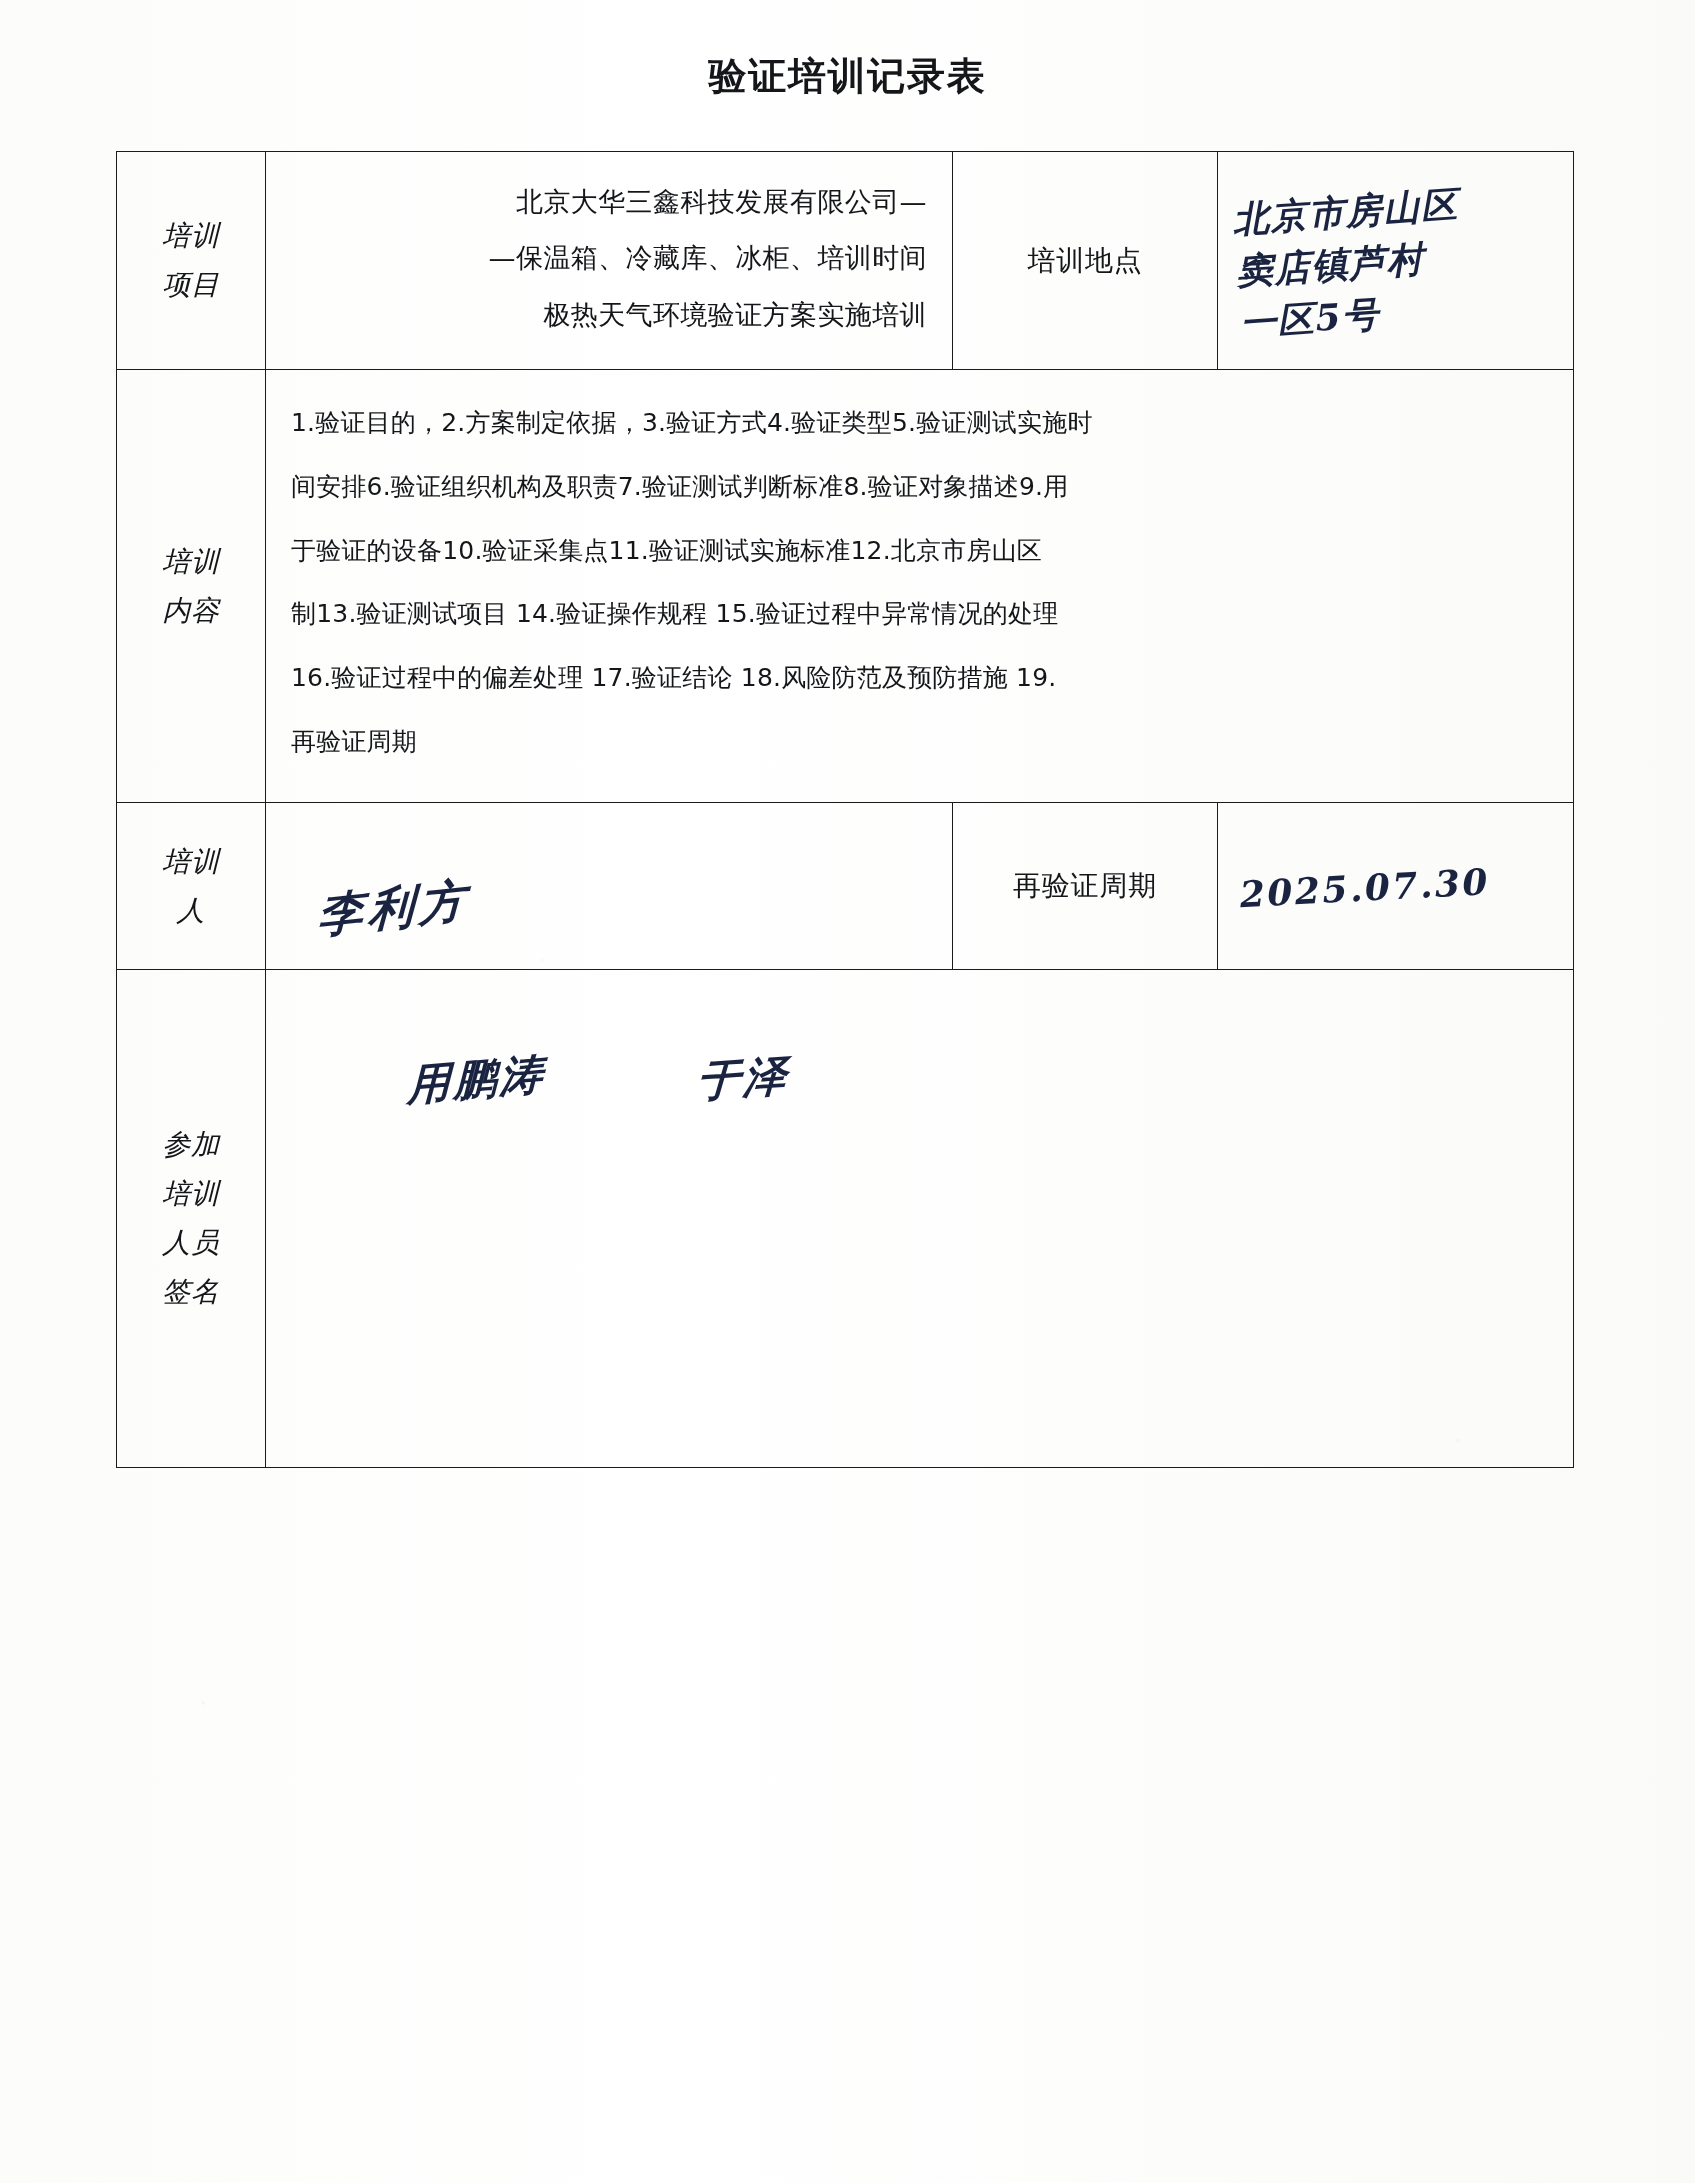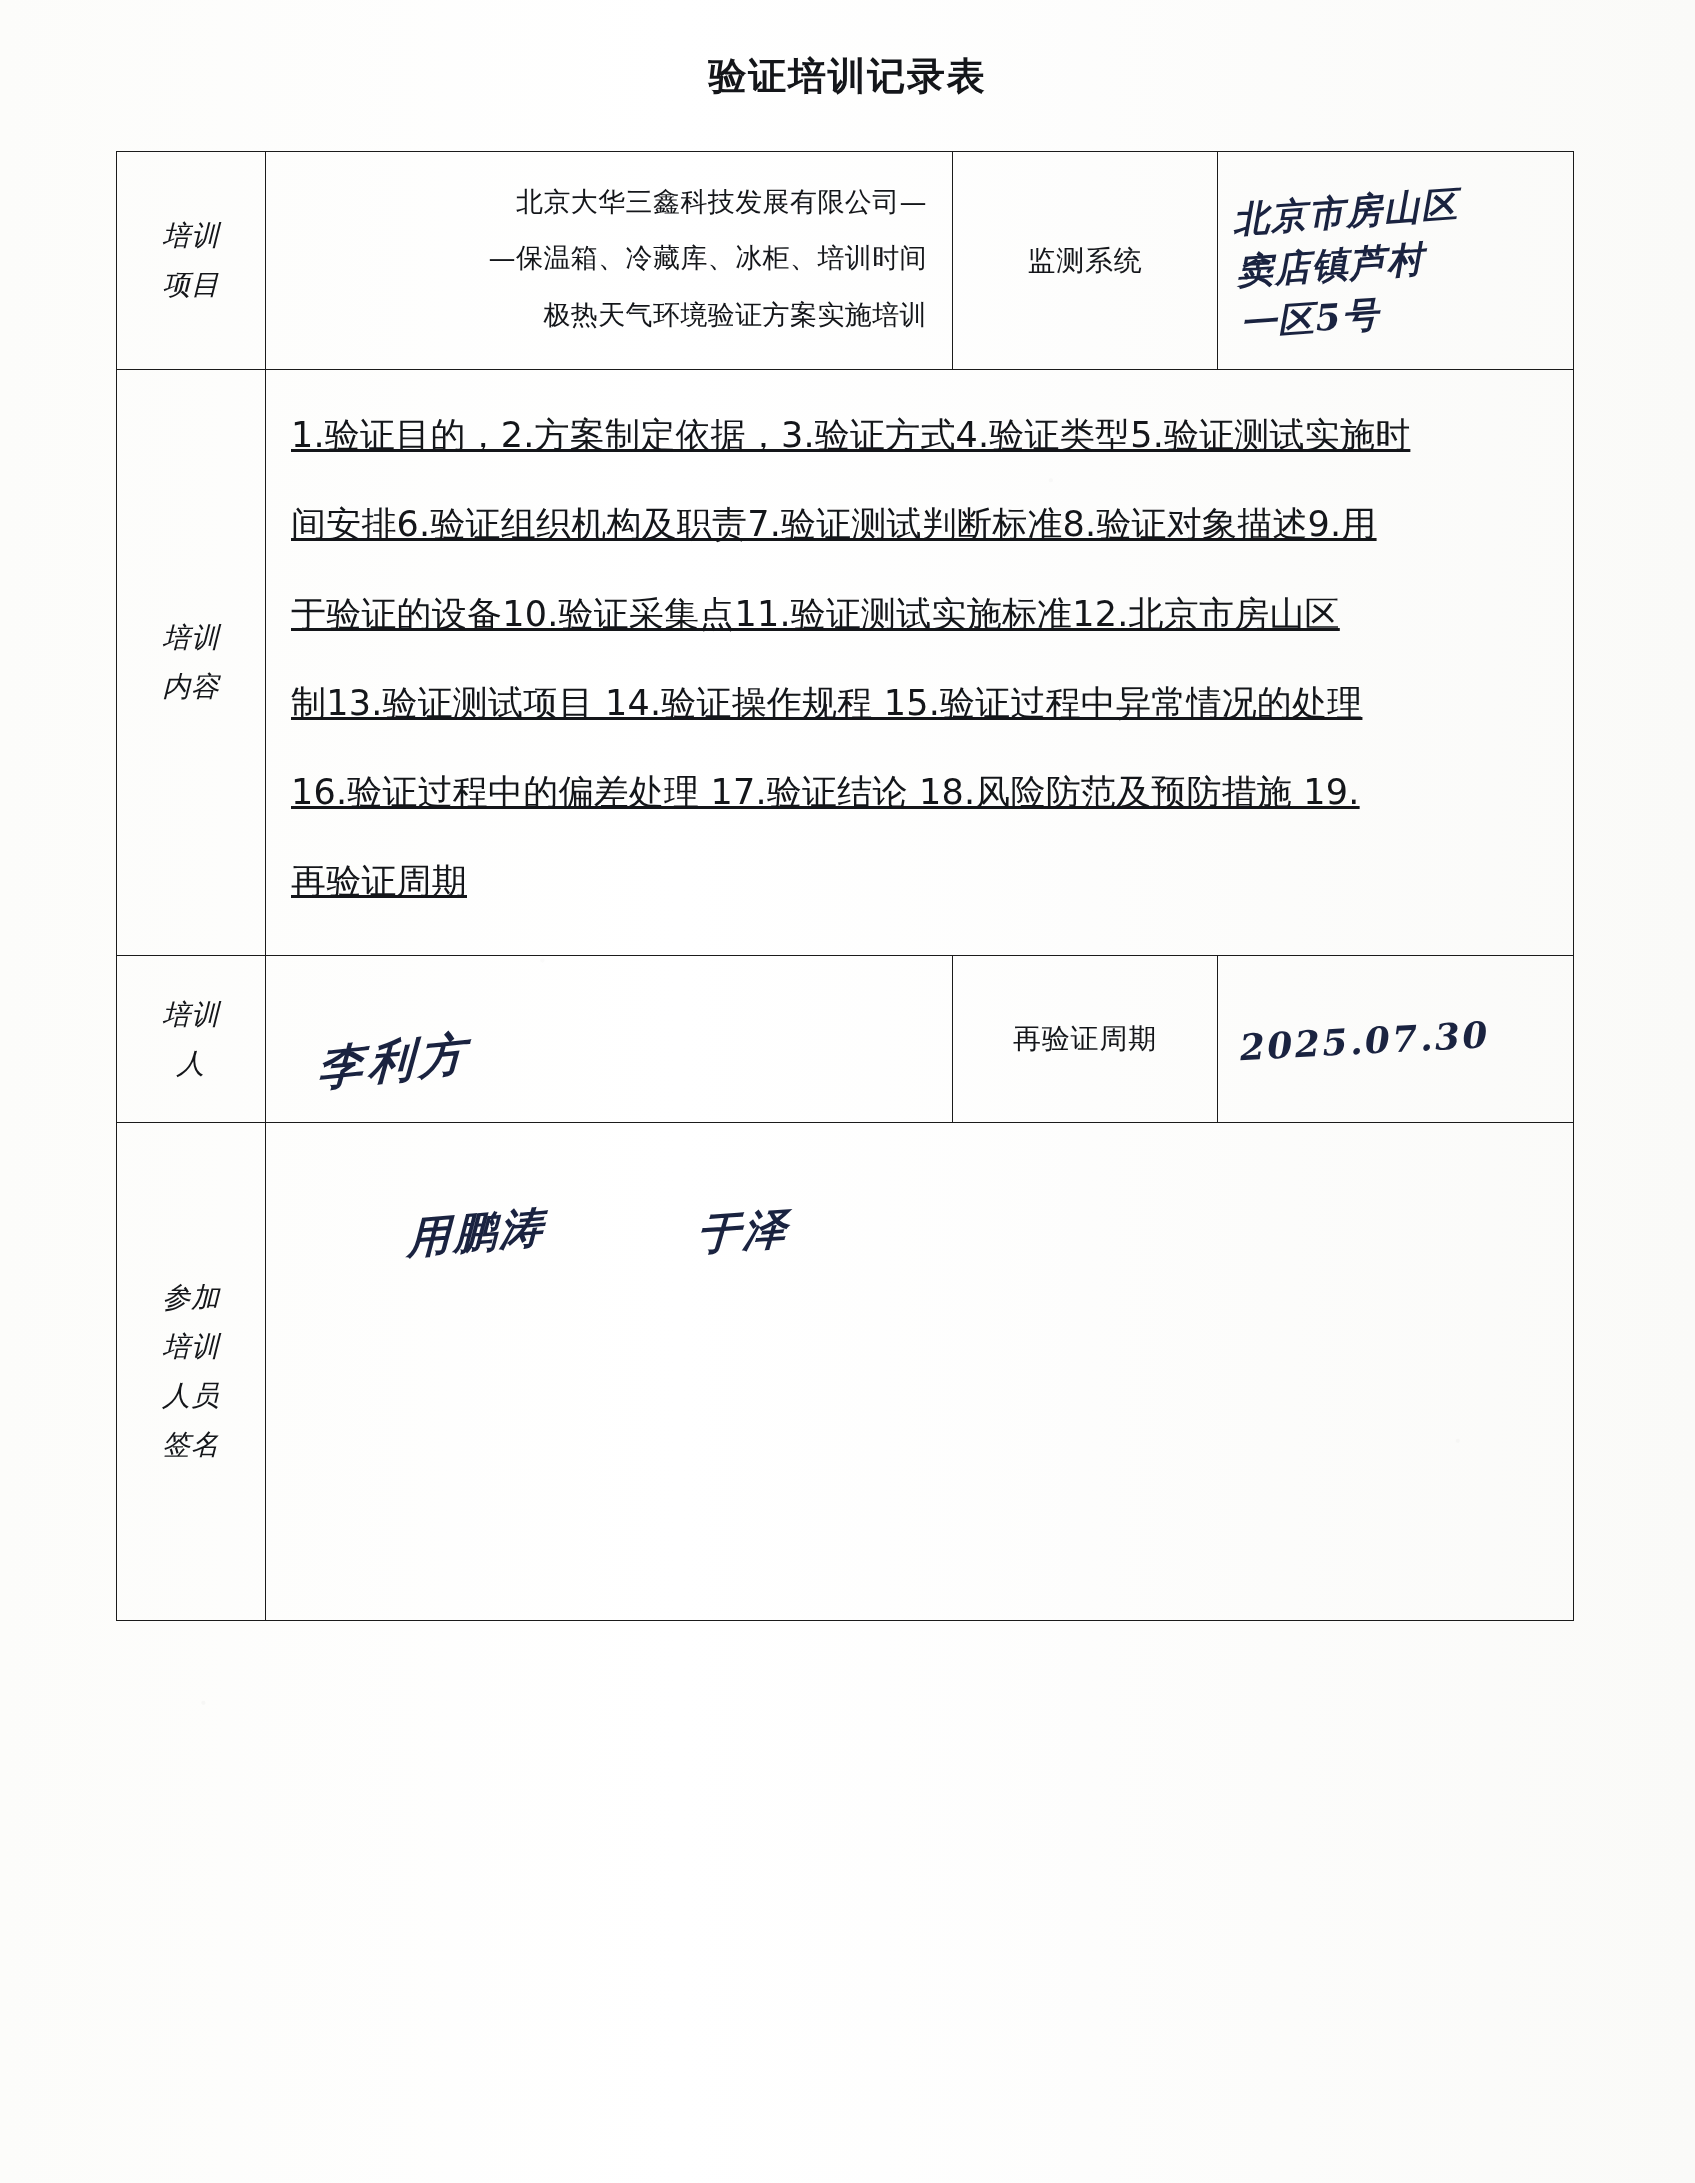--- a/index.html
+++ b/index.html
@@ -77,25 +77,24 @@
   .proj-text {
     font-size: 27px;
     line-height: 2.1;
     padding: 21.5px 25px 25px 28px;
     letter-spacing: 0.4px;
     text-align: right;
   }
   .proj-text div { white-space: nowrap; }
 
   .content-text {
-    font-size: 35px;
+    font-size: 25px;
     line-height: 2.55;
     padding: 21.5px 23px 28px 25px;
     letter-spacing: 0.2px;
-    text-decoration: underline;
   }
 
   
   .hand {
     font-family: "DejaVu Serif", "Liberation Serif", serif;
     color: #1a2340;
     font-style: italic;
     font-weight: bold;
   }
   .hand-place {
@@ -158,21 +157,21 @@
           <span>培训</span>
           <span>项目</span>
         </td>
         <td>
           <div class="proj-text">
             <div>北京大华三鑫科技发展有限公司—</div>
             <div>—保温箱、冷藏库、冰柜、培训时间</div>
             <div>极热天气环境验证方案实施培训</div>
           </div>
         </td>
-        <td class="lbl">监测系统</td>
+        <td class="lbl">培训地点</td>
         <td>
           <div class="hand hand-place">
             <span>北京市房山区</span>
             <span>窦店镇芦村</span>
             <span>一区5号</span>
           </div>
         </td>
       </tr>
 
       <tr>

